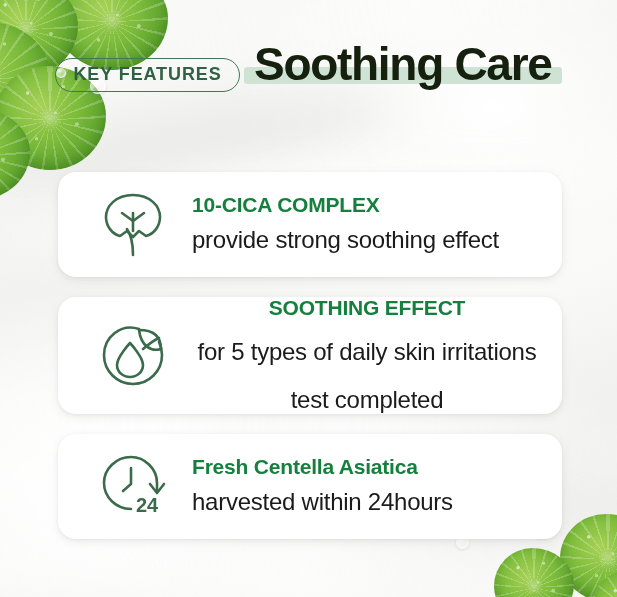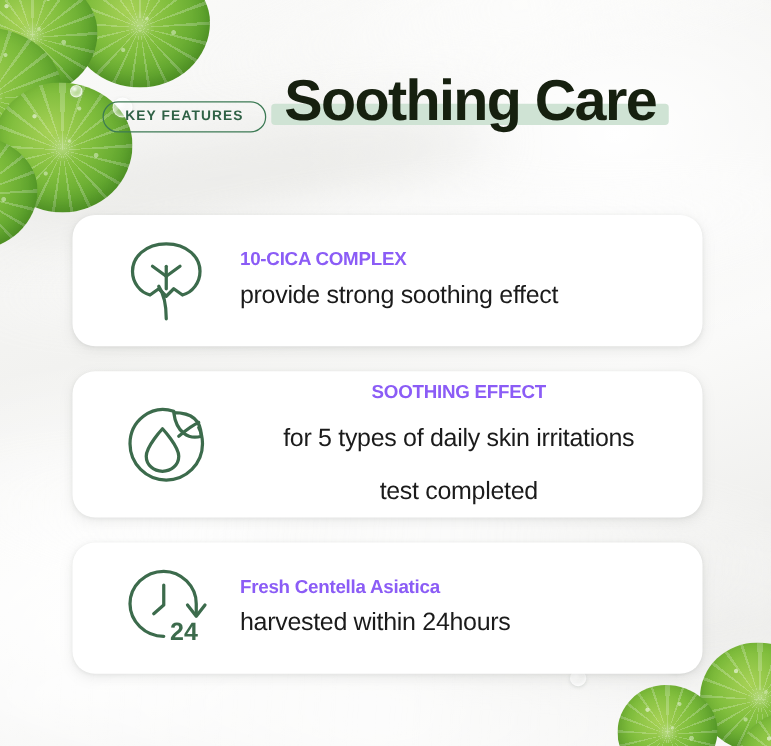--- a/index.html
+++ b/index.html
@@ -77,29 +77,28 @@
     position:absolute; top:0; left:0; right:0;
     padding-top:40px;
     text-align:center;
     z-index:5;
   }
   #key-features-badge {
     display:inline-block;
     border:1.8px solid #3c7a54;
     border-radius:20px;
     padding:5px 17px 6px;
-    font-size:11px;
+    font-size:18px;
     font-weight:bold;
     letter-spacing:.9px;
     color:#2f6145;
   }
   #title-wrap {
     position:relative;
     display:inline-block;
-    margin-top:16px;
     padding:0 10px;
   }
   #title-highlight {
     position:absolute;
     left:0; right:0;
     bottom:6px;
     height:17px;
     background:#cfe3d4;
     border-radius:3px;
     z-index:0;
@@ -138,29 +137,29 @@
 
   .card-icon {
     width:110px;
     flex:0 0 110px;
     display:flex;
     align-items:center;
     justify-content:center;
   }
   .card-text { flex:1; padding-left:4px; }
   .card-title {
-    color:#8b5cf6;
+    color:#15803d;
     font-weight:bold;
-    font-size:15px;
+    font-size:21px;
     letter-spacing:-.2px;
     margin-bottom:7px;
   }
   .card-desc {
     color:#1b1b1b;
-    font-size:20px;
+    font-size:24px;
     line-height:1.32;
     letter-spacing:-.25px;
   }
   .card-desc .l2 { display:block;margin-top:16px; }
 </style>
 </head>
 <body>
 
 <div id="bg-layer">
   <div class="shade s1"></div>

